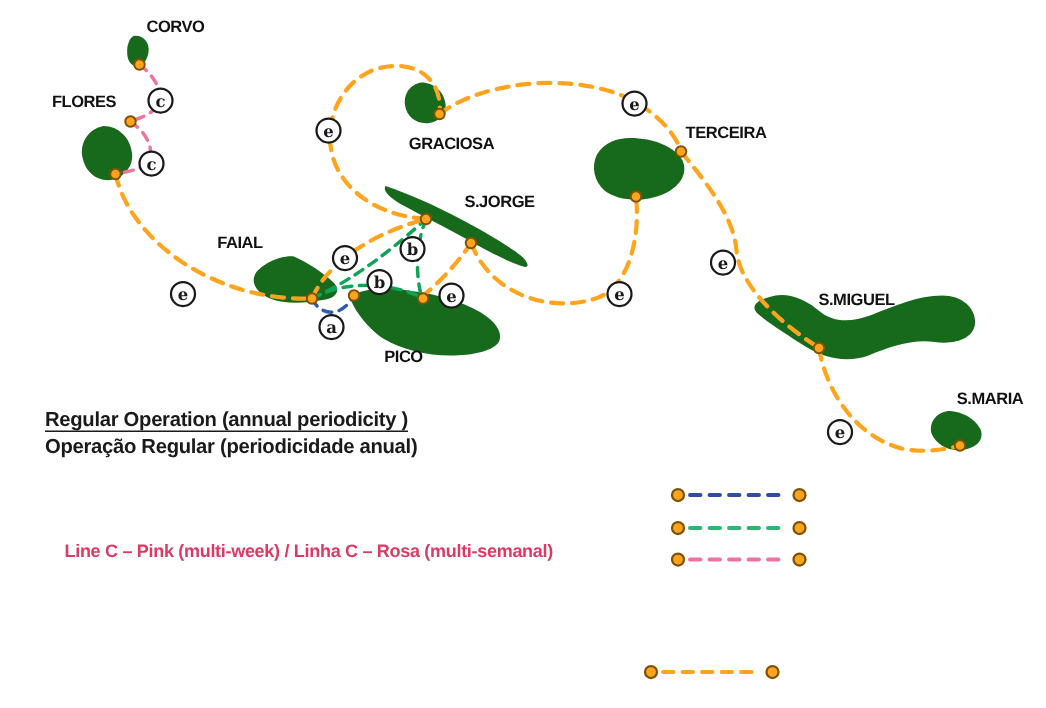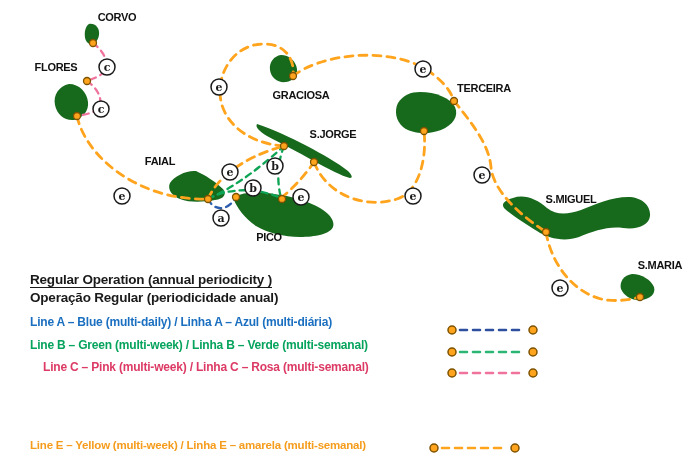--- a/index.html
+++ b/index.html
@@ -97,17 +97,14 @@
     <text x="160" y="165" text-anchor="middle" fill="#111111" font-size="11" font-weight="bold" letter-spacing="-0.3" class="map-label">FAIAL</text>
     <text x="269" y="241" text-anchor="middle" fill="#111111" font-size="11" font-weight="bold" letter-spacing="-0.3" class="map-label">PICO</text>
     <text x="484" y="92" text-anchor="middle" fill="#111111" font-size="11" font-weight="bold" letter-spacing="-0.3" class="map-label">TERCEIRA</text>
     <text x="571" y="203" text-anchor="middle" fill="#111111" font-size="11" font-weight="bold" letter-spacing="-0.3" class="map-label">S.MIGUEL</text>
     <text x="660" y="269" text-anchor="middle" fill="#111111" font-size="11" font-weight="bold" letter-spacing="-0.3" class="map-label">S.MARIA</text>
   </svg>
 
 <div class="legend">
   <div class="lg-item lg-title" style="top:290px">Operação Regular (periodicidade anual)</div>
   <div class="lg-item lg-title u" style="top:272px">Regular Operation (annual periodicity )</div>
-  <div class="lg-item lg-row" style="top: 315px; color: rgb(27, 111, 192);">Line A – Blue (multi-daily)  / Linha A –  Azul (multi-diária)</div>
-  <div class="lg-item lg-row" style="top: 338px; color: rgb(6, 163, 93);">Line B – Green (multi-week) / Linha B – Verde (multi-semanal)</div>
   <div class="lg-item lg-row" style="top: 360px; color: rgb(220, 58, 100); padding-left: 13px;">Line C – Pink (multi-week) / Linha C – Rosa (multi-semanal)</div>
-  <div class="lg-item lg-row" style="top: 439px; font-size: 11.5px; color: rgb(245, 156, 29);">Line E – Yellow (multi-week)  / Linha E – amarela (multi-semanal)</div>
 </div>
 
 </body></html>

